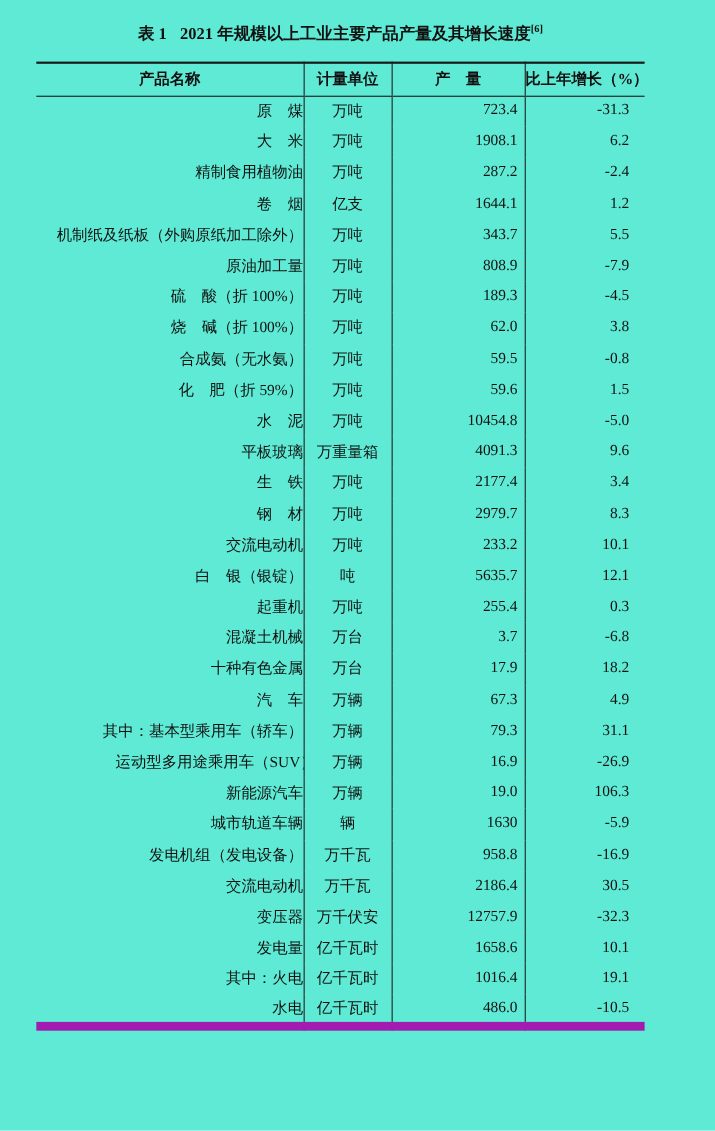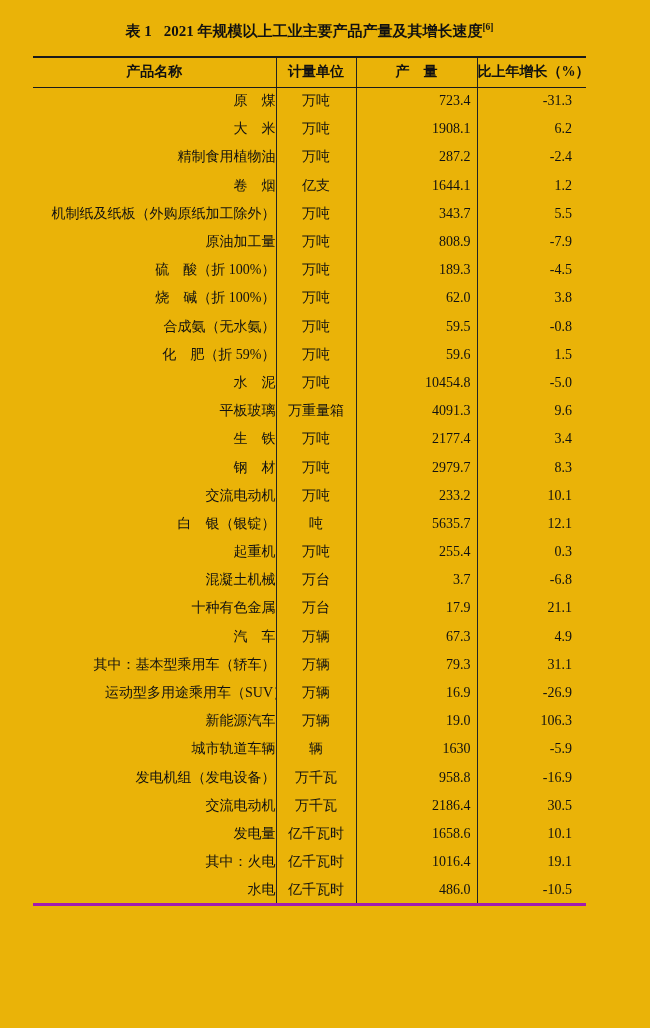--- a/index.html
+++ b/index.html
@@ -1,20 +1,20 @@
 <!DOCTYPE html>
 <html><head>
 <meta charset="utf-8">
 <style>
   * { margin:0; padding:0; box-sizing:border-box; }
   html,body { background:#ffffff; }
   .page {
     position:relative;
     width:650px; height:1028px;
-    background:#eab308;
+    background:#5eead4;
     color:#111;
     font-family:"Liberation Serif","DejaVu Serif",serif;
     overflow:hidden;
   }
   .content {
     width:553px;
     margin-left:33px;
     padding-top:20px;
   }
   .table-title {
@@ -30,21 +30,21 @@
     font-size:9.5px;
     font-weight:bold;
     vertical-align:super;
     line-height:0;
   }
   table.stats-table {
     width:553px;
     border-collapse:collapse;
     table-layout:fixed;
     border-top:2px solid #1a1a1a;
-    border-bottom:3px solid #a21caf;
+    border-bottom:8px solid #a21caf;
     font-family:Liberation Serif, serif;
   }
   col.c1 { width:243px; }
   col.c2 { width:80px; }
   col.c3 { width:121px; }
   col.c4 { width:109px; }
   thead th {
     height:30px;
     font-weight:bold;
     font-size:14px;
@@ -197,21 +197,21 @@
           <tr>
             <td class="name ind-0">混凝土机械</td>
             <td class="unit">万台</td>
             <td class="output">3.7</td>
             <td class="growth">-6.8</td>
           </tr>
           <tr>
             <td class="name ind-0">十种有色金属</td>
             <td class="unit">万台</td>
             <td class="output">17.9</td>
-            <td class="growth">21.1</td>
+            <td class="growth">18.2</td>
           </tr>
           <tr>
             <td class="name ind-0">汽　车</td>
             <td class="unit">万辆</td>
             <td class="output">67.3</td>
             <td class="growth">4.9</td>
           </tr>
           <tr>
             <td class="name ind-1">其中：基本型乘用车（轿车）</td>
             <td class="unit">万辆</td>
@@ -242,20 +242,26 @@
             <td class="output">958.8</td>
             <td class="growth">-16.9</td>
           </tr>
           <tr>
             <td class="name ind-0">交流电动机</td>
             <td class="unit">万千瓦</td>
             <td class="output">2186.4</td>
             <td class="growth">30.5</td>
           </tr>
           <tr>
+            <td class="name ind-0">变压器</td>
+            <td class="unit">万千伏安</td>
+            <td class="output">12757.9</td>
+            <td class="growth">-32.3</td>
+          </tr>
+          <tr>
             <td class="name ind-0">发电量</td>
             <td class="unit">亿千瓦时</td>
             <td class="output">1658.6</td>
             <td class="growth">10.1</td>
           </tr>
           <tr>
             <td class="name ind-1">其中：火电</td>
             <td class="unit">亿千瓦时</td>
             <td class="output">1016.4</td>
             <td class="growth">19.1</td>

